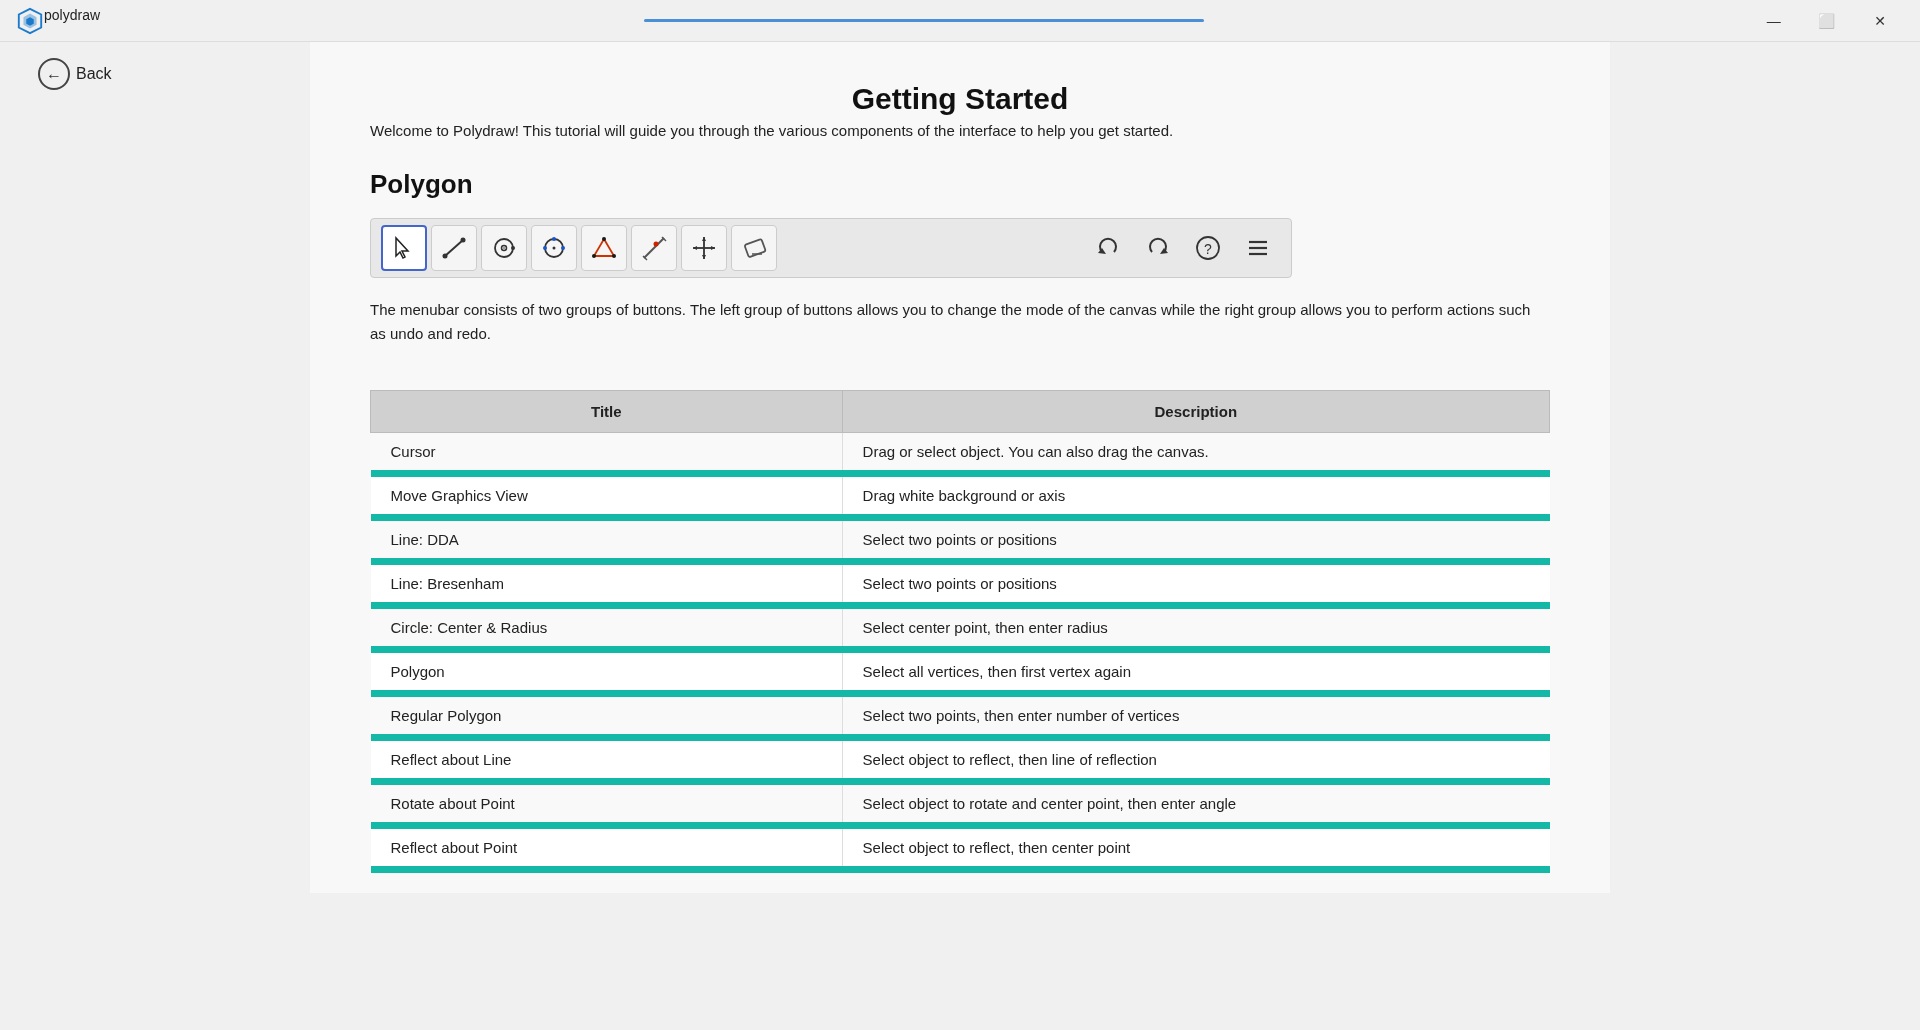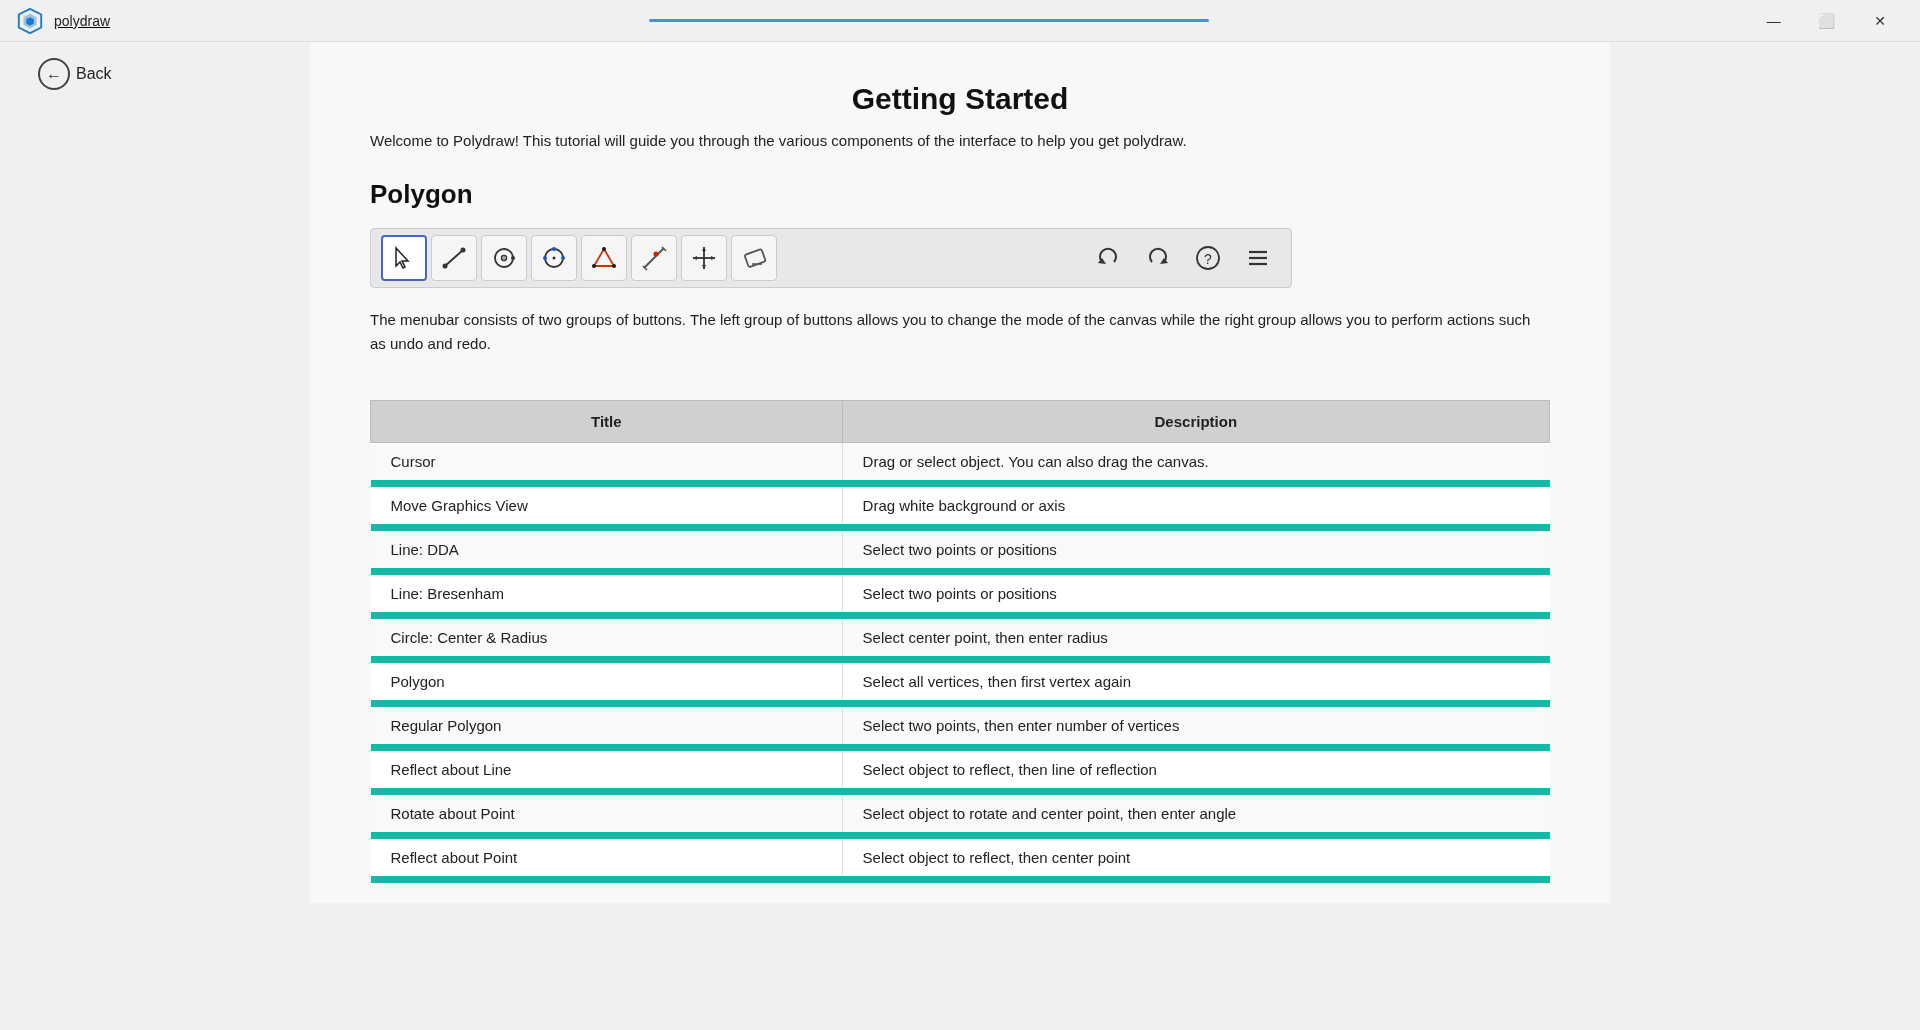--- a/index.html
+++ b/index.html
@@ -16,23 +16,21 @@
       display: flex;
       align-items: center;
       justify-content: space-between;
       background: #f0f0f0;
       padding: 8px 16px;
       height: 42px;
       border-bottom: 1px solid #ddd;
     }
     .title-bar-left {
       display: flex;
-      align-items: center;
-      gap: 10px;
-      text-decoration: underline;
+      align-items: flex-start;
     }
     .app-logo {
       width: 28px;
       height: 28px;
     }
     .app-title {
       font-size: 14px;
       font-weight: 500;
       color: #222;
     }
@@ -87,21 +85,21 @@
       justify-content: center;
       font-size: 16px;
       color: #333;
     }
 
     .page-title {
       text-align: center;
       font-size: 30px;
       font-weight: 700;
       color: #111;
-      margin: 20px 0 16px 0;
+      margin: 20px 0 6px 0;
     }
 
     .intro-text {
       font-size: 15px;
       color: #222;
       margin-bottom: 30px;
       text-align: left;
     }
 
     .section-title {
@@ -224,21 +222,21 @@
 
 <button class="back-btn">
   <div class="back-circle">
     <span>←</span>
   </div>
   <span>Back</span>
 </button>
 
 <div class="content">
   <h1 class="page-title">Getting Started</h1>
-  <p class="intro-text">Welcome to Polydraw! This tutorial will guide you through the various components of the interface to help you get polydraw.</p>
+  <p class="intro-text">Welcome to Polydraw! This tutorial will guide you through the various components of the interface to help you get started.</p>
 
   <h2 class="section-title">Polygon</h2>
 
   <div class="toolbar-container">
 
     <div class="tool-btn active" title="Cursor">
       <svg viewBox="0 0 28 28">
         <polygon points="6,4 6,22 10,18 13,24 15,23 12,17 18,17" fill="none" stroke="#222" stroke-width="1.5"></polygon>
       </svg>
     </div>

